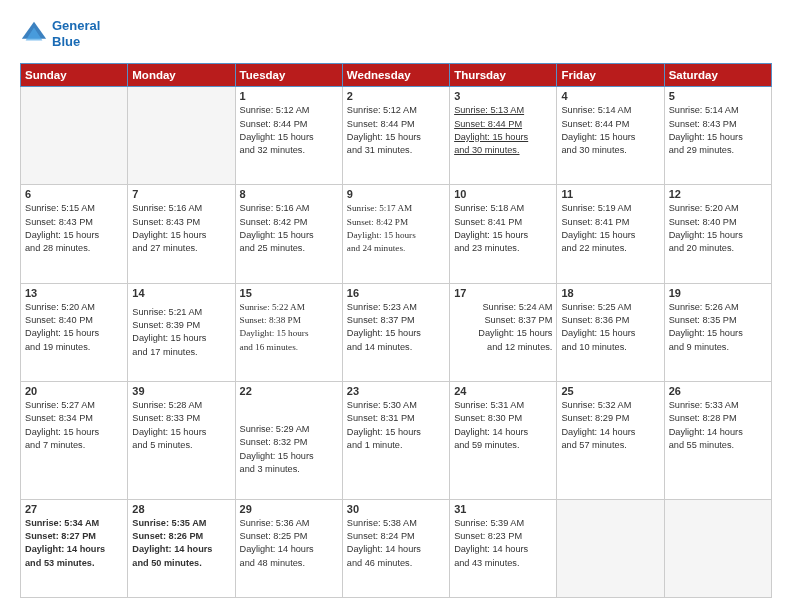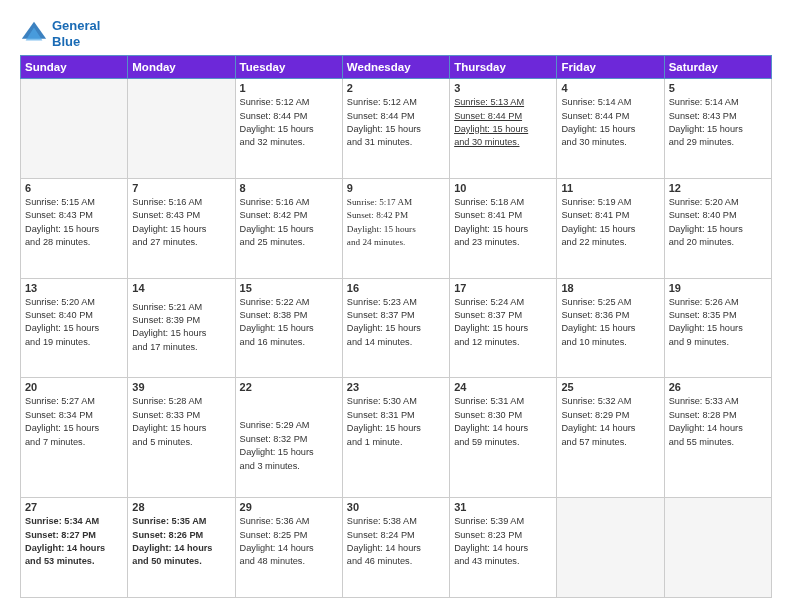--- a/index.html
+++ b/index.html
@@ -14,21 +14,21 @@
       width: 792px;
       height: 612px;
       padding: 18px 20px 14px 20px;
       display: flex;
       flex-direction: column;
     }
     .header {
       display: flex;
       justify-content: space-between;
       align-items: flex-start;
-      margin-bottom: 6px;
+      margin-bottom: 14px;
     }
     .logo {
       display: flex;
       align-items: center;
       gap: 4px;
     }
     .logo-text {
       font-size: 13px;
       font-weight: bold;
       color: #333;
@@ -56,21 +56,21 @@
       font-weight: bold;
     }
     .calendar {
       flex: 1;
       border: 1px solid #ccc;
       border-collapse: collapse;
       width: 100%;
       table-layout: fixed;
     }
     .calendar th {
-      background: #6d28d9;
+      background: #b91c1c;
       color: #fff;
       font-size: 11.5px;
       font-weight: bold;
       padding: 5px 4px;
       text-align: left;
       border: 1px solid #5590c8;
     }
     .calendar td {
       border: 1px solid #ccc;
       vertical-align: top;
@@ -231,35 +231,35 @@
           </td>
           <td>
             <span class="day-num">14</span>
             <div class="day-info" style="white-space: pre-line; margin-top: 7px;">Sunrise: 5:21 AM
 Sunset: 8:39 PM
 Daylight: 15 hours
 and 17 minutes.</div>
           </td>
           <td>
             <span class="day-num">15</span>
-            <div class="day-info" style="white-space: pre-line;">Sunrise: 5:22 AM
+            <div class="day-info" style="white-space: pre-line; font-family: Liberation Serif, serif;">Sunrise: 5:22 AM
 Sunset: 8:38 PM
 Daylight: 15 hours
 and 16 minutes.</div>
           </td>
           <td>
             <span class="day-num">16</span>
             <div class="day-info" style="white-space: pre-line;">Sunrise: 5:23 AM
 Sunset: 8:37 PM
 Daylight: 15 hours
 and 14 minutes.</div>
           </td>
           <td>
             <span class="day-num">17</span>
-            <div class="day-info" style="white-space: pre-line;">Sunrise: 5:24 AM
+            <div class="day-info" style="white-space: pre-line; text-align: right;">Sunrise: 5:24 AM
 Sunset: 8:37 PM
 Daylight: 15 hours
 and 12 minutes.</div>
           </td>
           <td>
             <span class="day-num">18</span>
             <div class="day-info" style="white-space: pre-line;">Sunrise: 5:25 AM
 Sunset: 8:36 PM
 Daylight: 15 hours
 and 10 minutes.</div>

